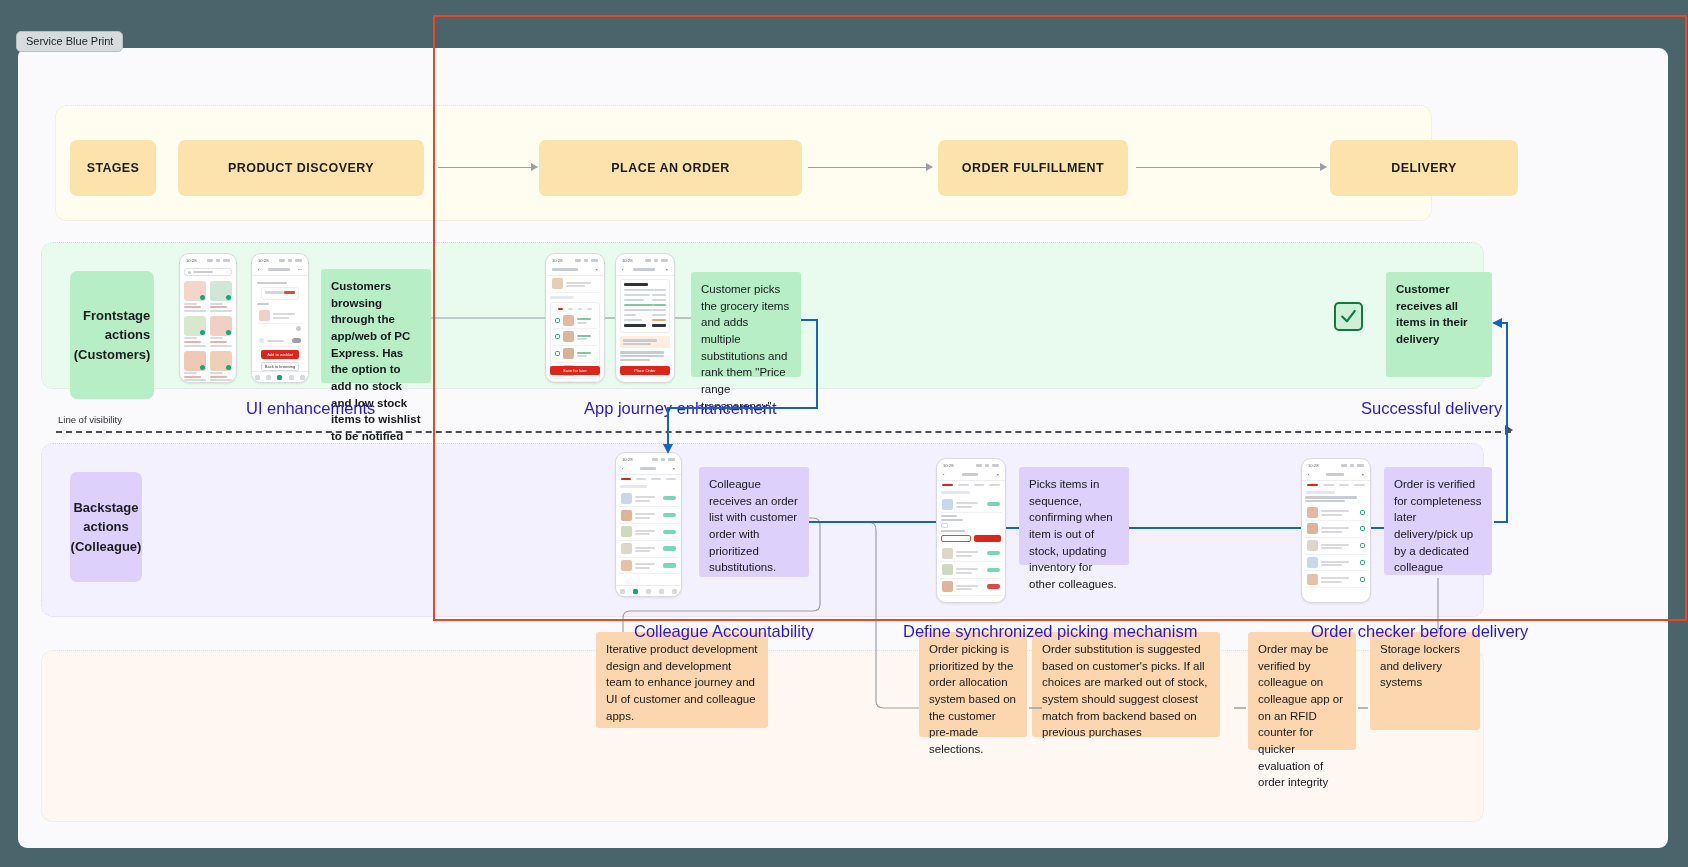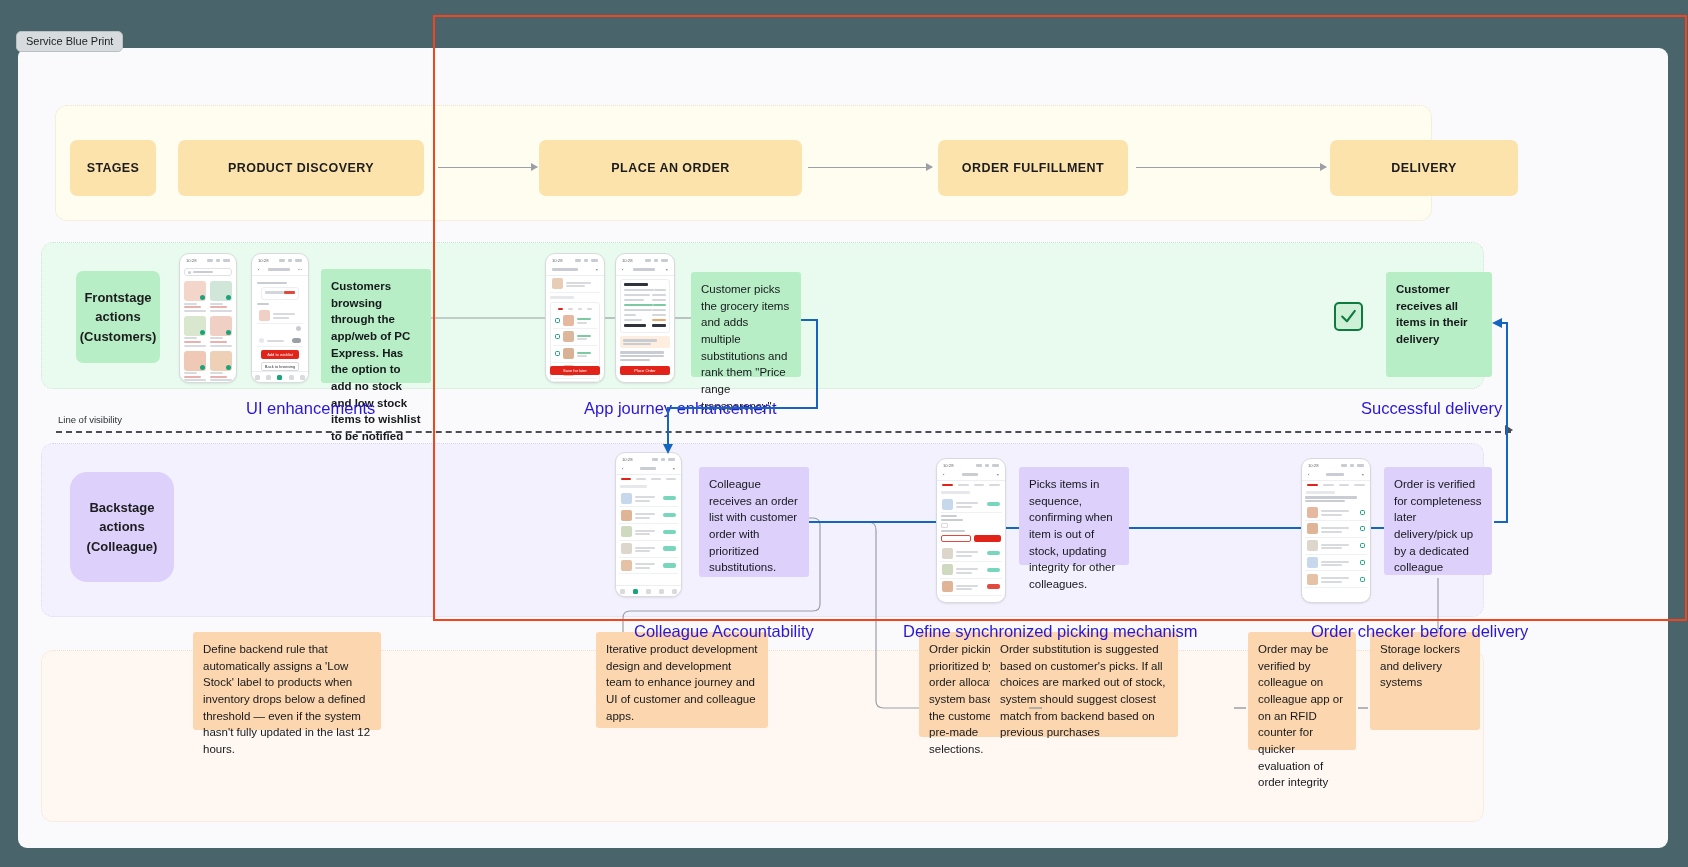--- a/index.html
+++ b/index.html
@@ -39,22 +39,22 @@
                    background:#fff8f2; outline:1px dotted #f6ddc4; }
 
   
   .rowlabel{
     position:absolute; display:flex; align-items:center; justify-content:center;
     text-align:center; font-weight:bold; font-size:13px; line-height:1.5;
     border-radius:7px; color:#1c1c1e; padding:6px;
   }
   .rowlabel.stage-lbl{ left:52px; top:92px; width:86px; height:56px;
                        background:#fce3ac; font-size:12.5px; letter-spacing:.3px;}
-  .rowlabel.front-lbl{ left:58px; top:223px; width:84px; height:92px; background:#b7eec5;}
-  .rowlabel.back-lbl { left:52px; top:424px; width:104px; height:110px; background:#ddd0fb;border-radius:17px;}
+  .rowlabel.front-lbl{ left:52px; top:223px; width:84px; height:128px; background:#b7eec5;text-align:right;}
+  .rowlabel.back-lbl { left:52px; top:424px; width:72px; height:110px; background:#ddd0fb;}
   .rowlabel.sup-lbl  { left:52px; top:626px; width:84px; height:108px; background:#fcd6ae;}
 
   
   .stage{
     position:absolute; top:92px; height:56px; background:#fce3ac;
     border-radius:7px; display:flex; align-items:center; justify-content:center;
     font-weight:bold; font-size:12.5px; letter-spacing:.45px; color:#1c1c1e;
   }
   .stage.s1{ left:160px; width:246px; }
   .stage.s2{ left:521px; width:263px; }
@@ -589,21 +589,21 @@
           <div class="ph-thumb" style="background:#e0b496"></div>
           <div class="ph-rowtxt">
             <div class="ph-line mid"></div>
             <div class="ph-line short"></div>
           </div>
           <div class="ph-chip red"></div>
         </div>
     </div>
   </div>
 
-  <div class="note purple" style="left:1001px; top:419px; width:110px; height:98px;">Picks items in sequence, confirming when item is out of stock, updating integrity for other colleagues.</div>
+  <div class="note purple" style="left:1001px; top:419px; width:110px; height:98px;">Picks items in sequence, confirming when item is out of stock, updating inventory for other colleagues.</div>
 
   <div class="phone" style="left:1283px; top:410px; width:70px; height:145px;">
     <div class="ph-status">
       <span>10:28</span>
         <span class="ph-bar">
           <i class="ph-tiny" style="width:6px"></i>
           <i class="ph-tiny" style="width:4px"></i>
           <i class="ph-tiny" style="width:7px"></i>
         </span>
     </div>
@@ -664,24 +664,23 @@
           </div>
           <div class="ph-check"></div>
         </div>
     </div>
   </div>
 
   <div class="note purple" style="left:1366px; top:419px; width:108px; height:108px;">Order is verified for completeness later delivery/pick up by a dedicated colleague</div>
 
   <div class="band support"></div>
 
-  <div class="note orange" style="left:175px; top:584px; width:188px; height:98px;">Define backend rule that automatically assigns a 'Low Stock' label to products when inventory drops below a defined threshold — even if the system hasn't fully updated in the last 12 hours.</div>
   <div class="note orange" style="left:578px; top:584px; width:172px; height:96px;">Iterative product development design and development team to enhance journey and UI of customer and colleague apps.</div>
   <div class="note orange" style="left:901px; top:584px; width:108px; height:105px;">Order picking is prioritized by the order allocation system based on the customer pre-made selections.</div>
-  <div class="note orange" style="left:972px; top:584px; width:188px; height:105px;">Order substitution is suggested based on customer's picks. If all choices are marked out of stock, system should suggest closest match from backend based on previous purchases</div>
+  <div class="note orange" style="left:1014px; top:584px; width:188px; height:105px;">Order substitution is suggested based on customer's picks. If all choices are marked out of stock, system should suggest closest match from backend based on previous purchases</div>
   <div class="note orange" style="left:1230px; top:584px; width:108px; height:118px;">Order may be verified by colleague on colleague app or on an RFID counter for quicker evaluation of order integrity</div>
   <div class="note orange" style="left:1352px; top:584px; width:110px; height:98px;">Storage lockers and delivery systems</div>
 
   <div class="anno a-ui">UI enhancements</div>
   <div class="anno a-app">App journey enhancement</div>
   <div class="anno a-del">Successful delivery</div>
   <div class="anno a-col">Colleague Accountability</div>
   <div class="anno a-dyn">Define synchronized picking mechanism</div>
   <div class="anno a-chk">Order checker before delivery</div>
 

